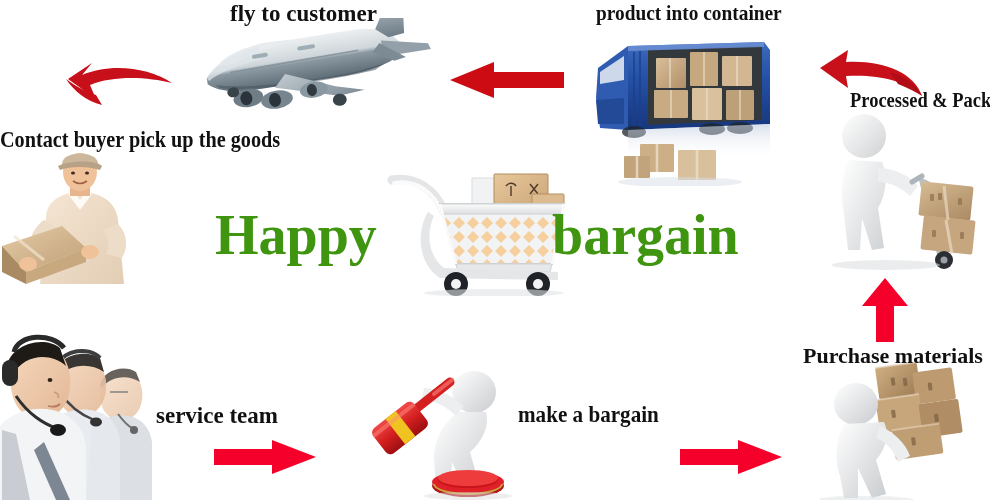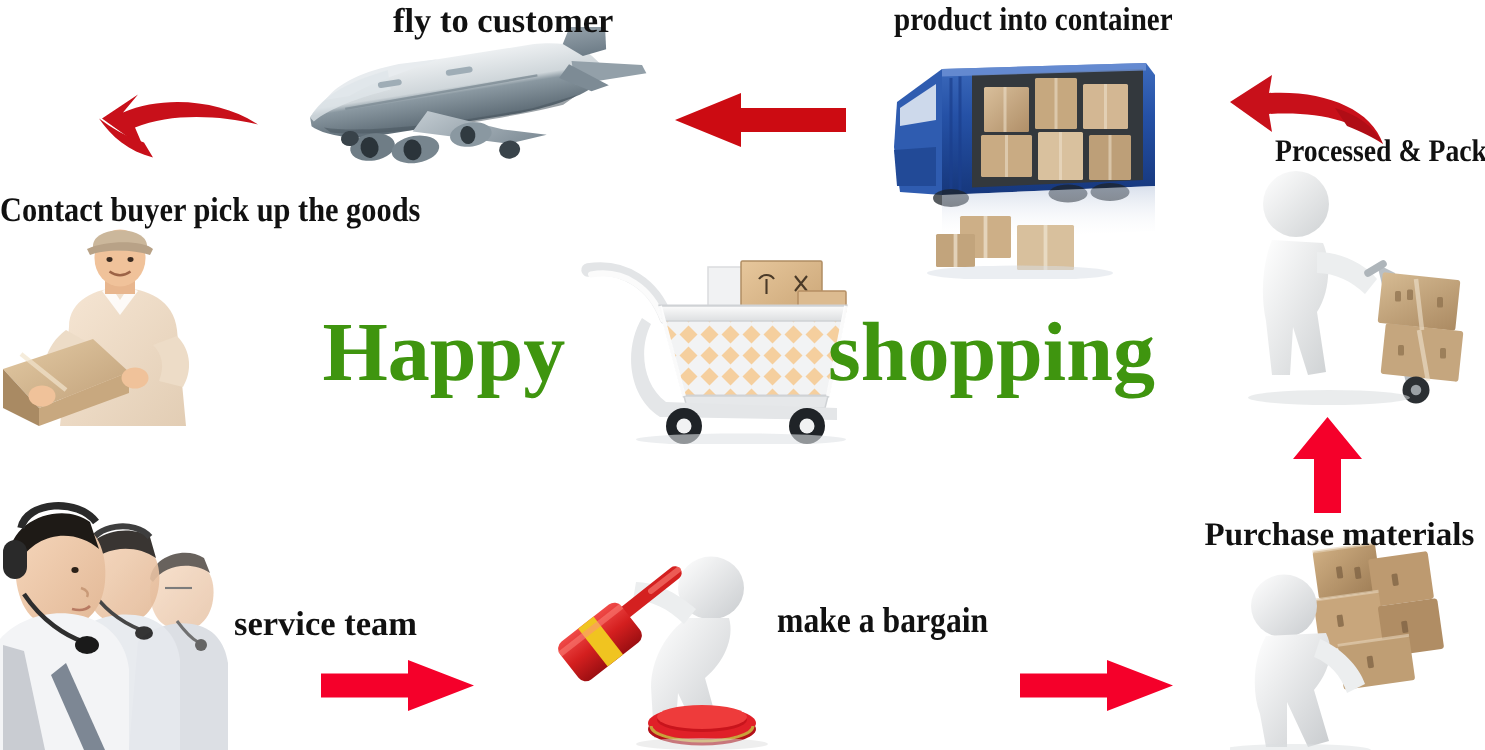--- a/index.html
+++ b/index.html
@@ -437,31 +437,31 @@
       <path d="M102 17 L58 0 L58 9 L0 9 L0 25 L58 25 L58 34 Z" fill="#f5002a"></path>
     </svg>
   </div>
 
   <div class="art" style="left:680px;top:440px;width:102px;height:34px;">
     <svg width="102" height="34" viewBox="0 0 102 34">
       <path d="M102 17 L58 0 L58 9 L0 9 L0 25 L58 25 L58 34 Z" fill="#f5002a"></path>
     </svg>
   </div>
 
-  <div class="lbl" style="left:262px;top:2px;font-size:23px;">fly to customer</div>
+  <div class="lbl" style="left:230px;top:2px;font-size:23px;">fly to customer</div>
 
   <div class="lbl cond" style="left:596px;top:2px;font-size:22px;">product into container</div>
 
   <div class="lbl cond" style="left:0px;top:128px;font-size:23px;">Contact buyer pick up the goods</div>
 
   <div class="lbl cond" style="left:850px;top:90px;font-size:21px;">Processed &amp; Packed</div>
 
   <div class="lbl" style="left:803px;top:345px;font-size:22px;">Purchase materials</div>
 
   <div class="lbl" style="left:156px;top:404px;font-size:23px;">service team</div>
 
   <div class="lbl cond" style="left:518px;top:402px;font-size:24px;">make a bargain</div>
 
   <div class="bigword" style="left: 215px; top: 207px; font-size: 56px; color: rgb(63, 149, 15);">Happy</div>
 
-  <div class="bigword" style="left: 552px; top: 207px; font-size: 56px; color: rgb(63, 149, 15);">shopping</div>
+  <div class="bigword" style="left: 552px; top: 207px; font-size: 56px; color: rgb(63, 149, 15);">bargain</div>
 
 </div>
 
 </body></html>

